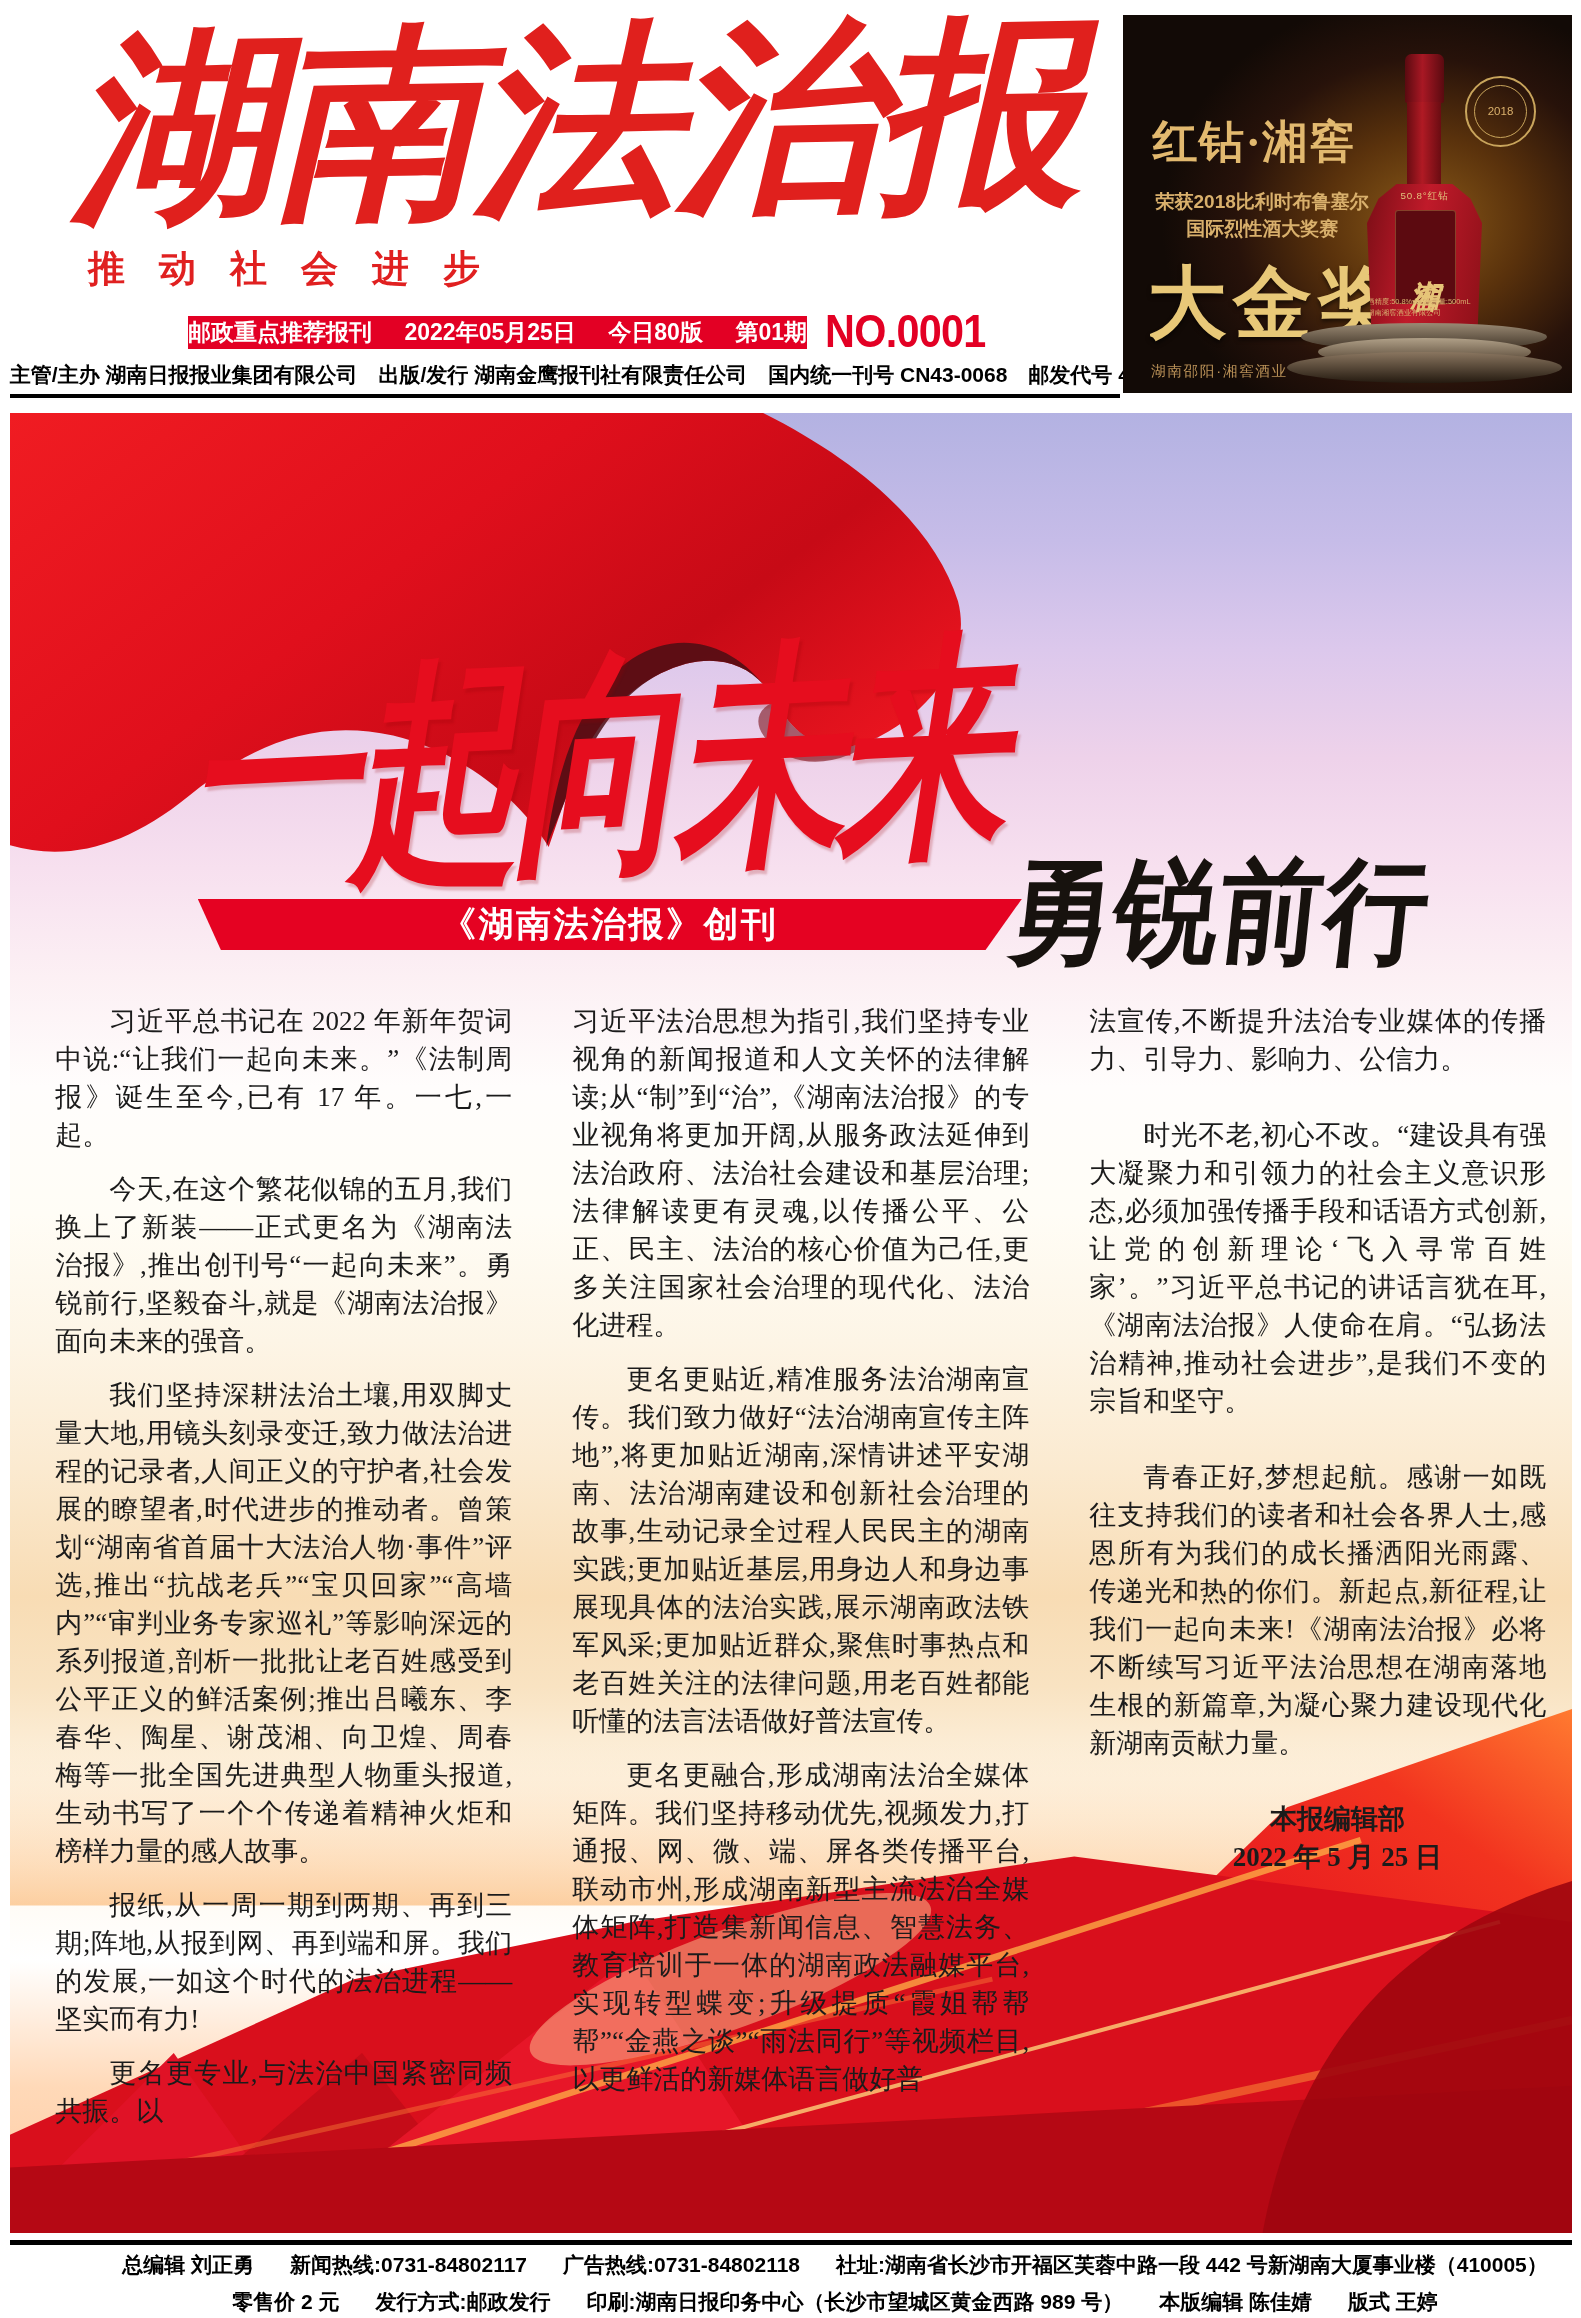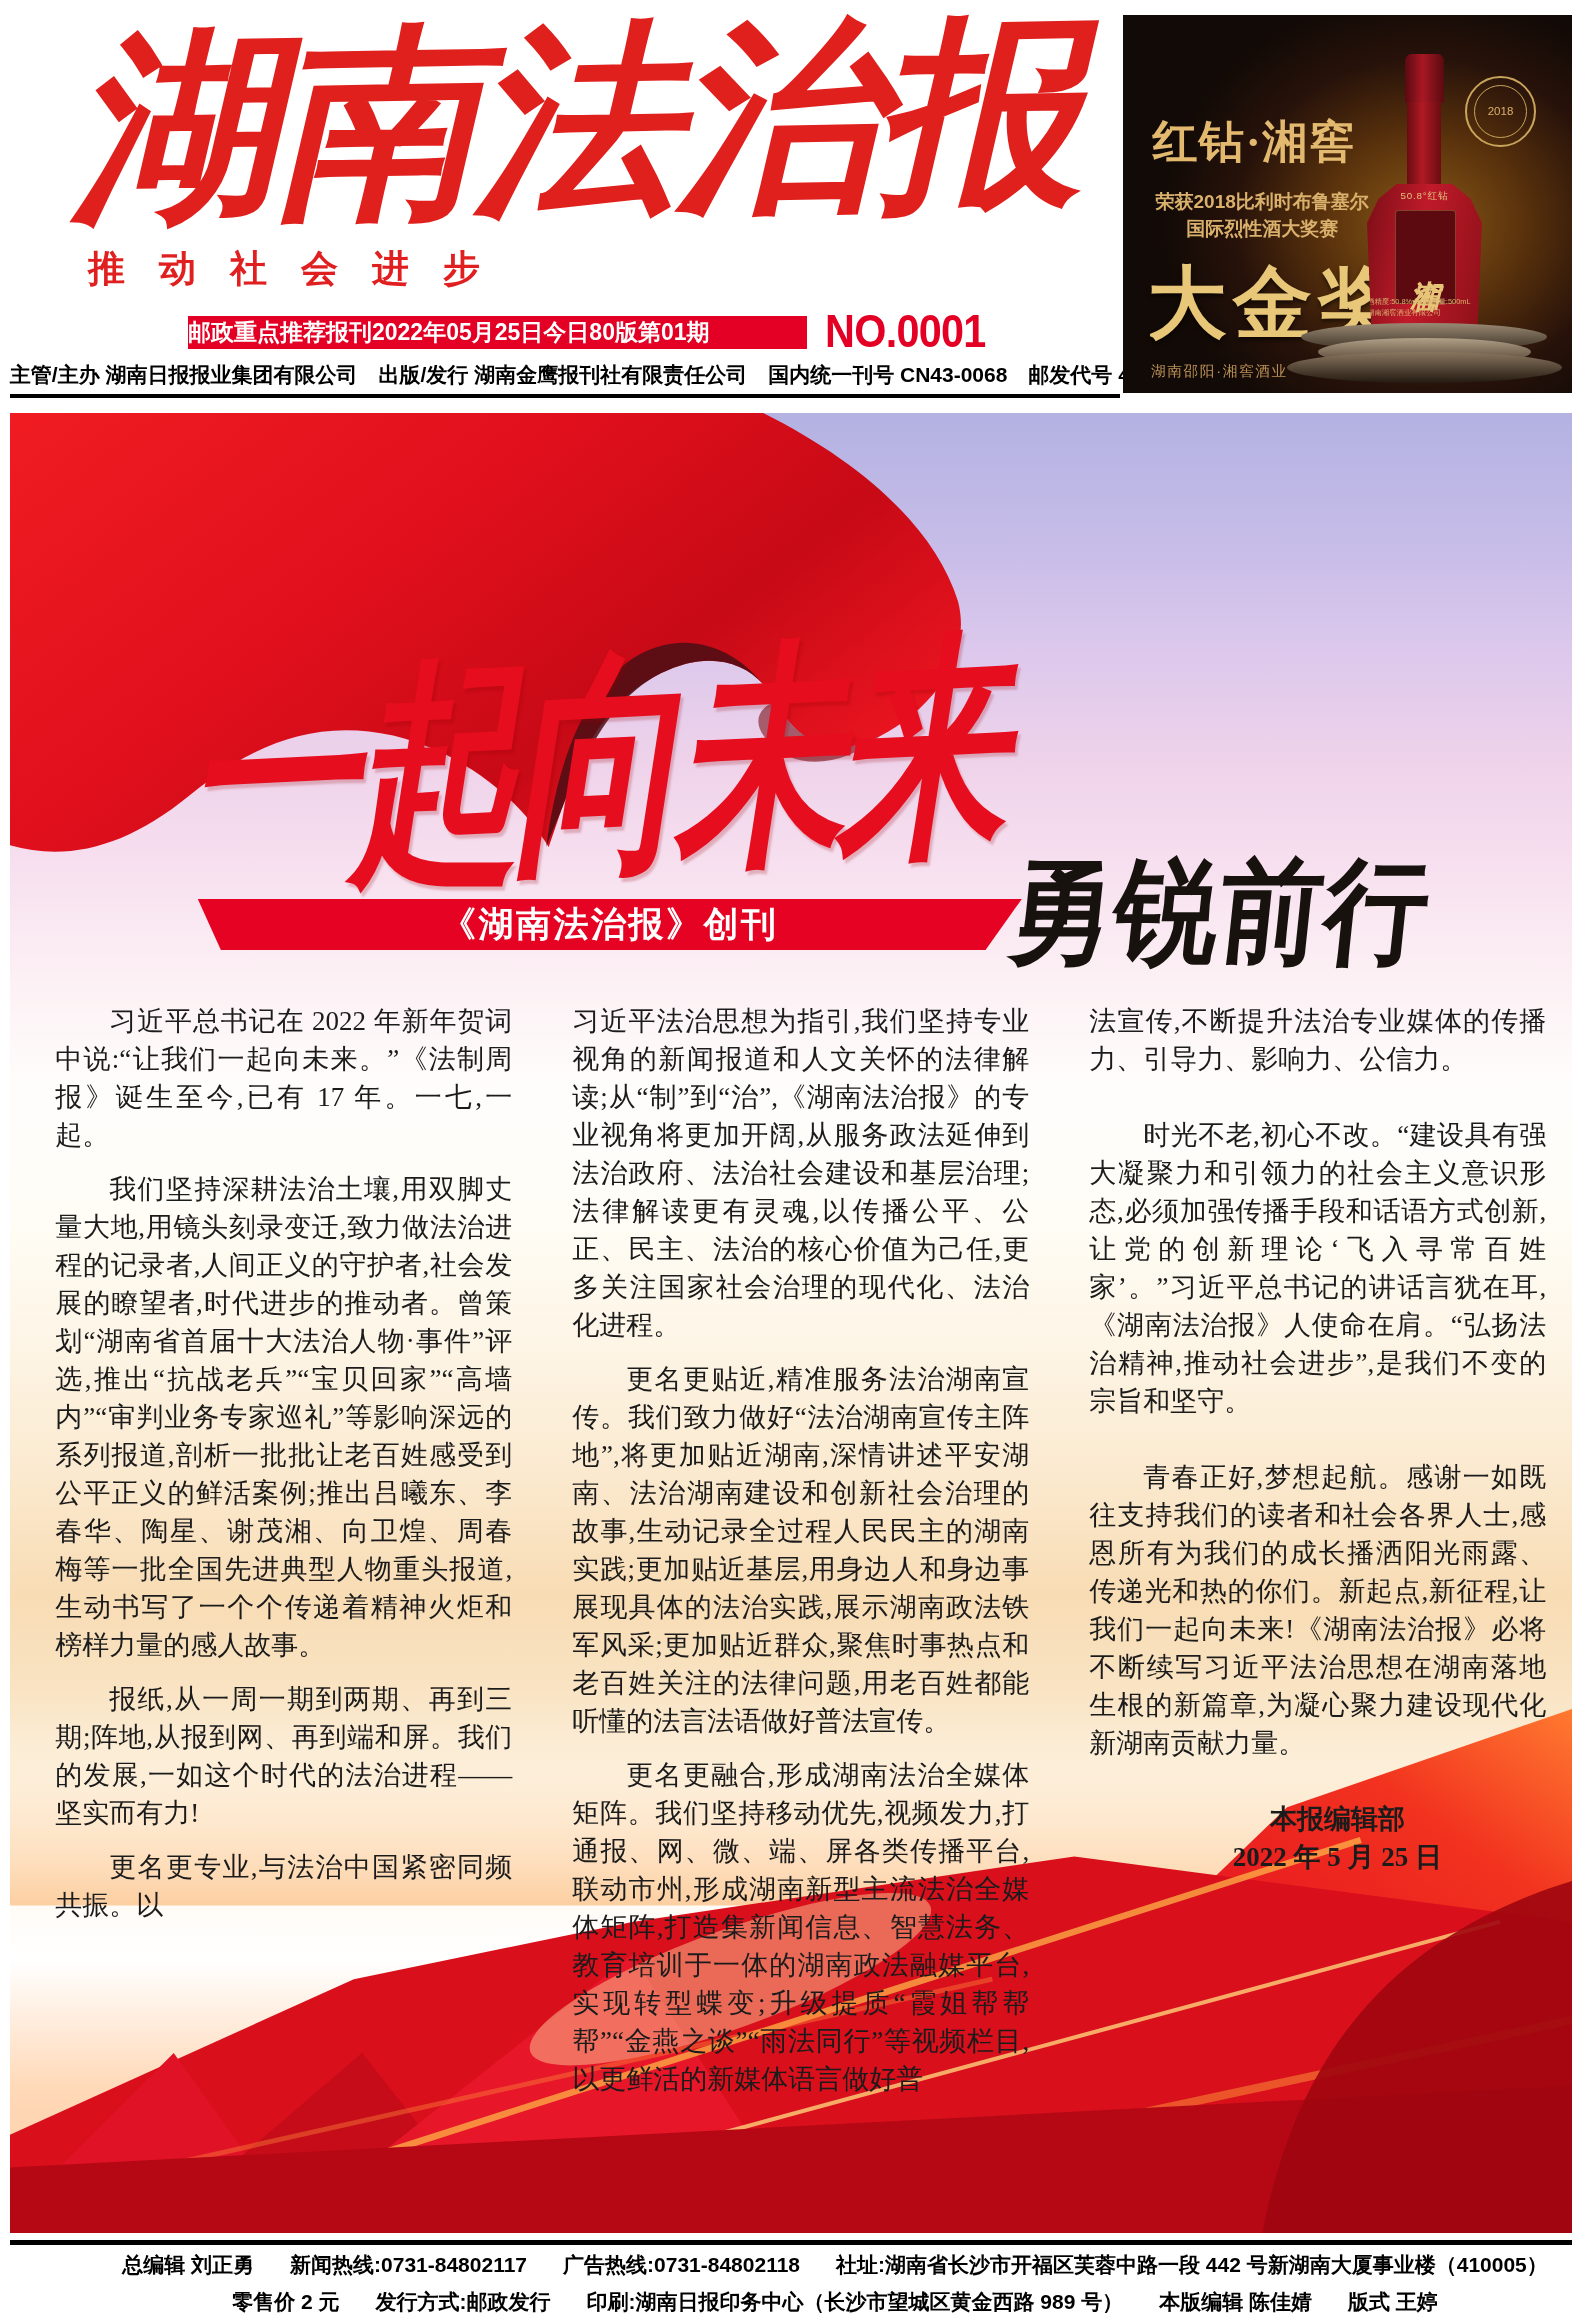--- a/index.html
+++ b/index.html
@@ -8,21 +8,21 @@
 
   
   .masthead-title{position:absolute;left:41px;top:-16.4px;width:1064px;height:278px;
     font-family:"Liberation Serif",serif;font-weight:bold;font-style:italic;
     font-size:206px;line-height:278px;color:#e0201d;letter-spacing:-4.9px;
     white-space:nowrap;transform:rotate(-1deg);text-align:center;}
   .slogan{position:absolute;left:88px;top:244px;width:958px;display:flex;
     justify-content:space-between;color:#e02020;font-weight:bold;font-size:37px;}
   .slogan span{letter-spacing:34px;white-space:nowrap;}
   .date-bar{position:absolute;left:188px;top:316px;width:619px;height:33px;background:#e30024;
-    color:#fff;display:flex;align-items:center;justify-content:flex-start;
+    color:#fff;display:flex;align-items:center;justify-content:space-between;
     font-size:23px;font-weight:bold;white-space:nowrap;}
   .issue-no{position:absolute;left:825px;top:303px;font-size:47px;font-weight:bold;
     color:#e30024;transform:scaleX(.88);transform-origin:left;letter-spacing:-0.8px;}
   .publisher{position:absolute;left:9.8px;top:361px;width:1118px;font-size:21px;font-weight:bold;
     color:#000;white-space:nowrap;}
   .top-rule{position:absolute;left:9.8px;top:394px;width:1110px;height:4.1px;background:#000;}
 
   
   .ad{position:absolute;left:1123px;top:14.7px;width:449px;height:378px;overflow:hidden;
     background:radial-gradient(ellipse 262px 229px at 67% 55%, #8a5a18 0%, #5a320c 38%, #27120a 72%, #120a06 100%);}
@@ -182,20 +182,21 @@
 
   <div class="calligraphy">一起向未来</div>
   <div class="launch-banner">
     <span>《湖南法治报》创刊</span>
   </div>
   <div class="headline">勇锐前行</div>
 
   <div class="columns">
     <div class="col">
       <p>习近平总书记在 2022 年新年贺词中说:“让我们一起向未来。”《法制周报》诞生至今,已有 17 年。一七,一起。</p>
+      <p>今天,在这个繁花似锦的五月,我们换上了新装——正式更名为《湖南法治报》,推出创刊号“一起向未来”。勇锐前行,坚毅奋斗,就是《湖南法治报》面向未来的强音。</p>
       <p>我们坚持深耕法治土壤,用双脚丈量大地,用镜头刻录变迁,致力做法治进程的记录者,人间正义的守护者,社会发展的瞭望者,时代进步的推动者。曾策划“湖南省首届十大法治人物·事件”评选,推出“抗战老兵”“宝贝回家”“高墙内”“审判业务专家巡礼”等影响深远的系列报道,剖析一批批让老百姓感受到公平正义的鲜活案例;推出吕曦东、李春华、陶星、谢茂湘、向卫煌、周春梅等一批全国先进典型人物重头报道,生动书写了一个个传递着精神火炬和榜样力量的感人故事。</p>
       <p>报纸,从一周一期到两期、再到三期;阵地,从报到网、再到端和屏。我们的发展,一如这个时代的法治进程——坚实而有力!</p>
       <p>更名更专业,与法治中国紧密同频共振。以</p>
     </div>
     <div class="col">
       <p class="cont">习近平法治思想为指引,我们坚持专业视角的新闻报道和人文关怀的法律解读;从“制”到“治”,《湖南法治报》的专业视角将更加开阔,从服务政法延伸到法治政府、法治社会建设和基层治理;法律解读更有灵魂,以传播公平、公正、民主、法治的核心价值为己任,更多关注国家社会治理的现代化、法治化进程。</p>
       <p>更名更贴近,精准服务法治湖南宣传。我们致力做好“法治湖南宣传主阵地”,将更加贴近湖南,深情讲述平安湖南、法治湖南建设和创新社会治理的故事,生动记录全过程人民民主的湖南实践;更加贴近基层,用身边人和身边事展现具体的法治实践,展示湖南政法铁军风采;更加贴近群众,聚焦时事热点和老百姓关注的法律问题,用老百姓都能听懂的法言法语做好普法宣传。</p>
       <p>更名更融合,形成湖南法治全媒体矩阵。我们坚持移动优先,视频发力,打通报、网、微、端、屏各类传播平台,联动市州,形成湖南新型主流法治全媒体矩阵,打造集新闻信息、智慧法务、教育培训于一体的湖南政法融媒平台,实现转型蝶变;升级提质“霞姐帮帮帮”“金燕之谈”“雨法同行”等视频栏目,以更鲜活的新媒体语言做好普</p>
     </div>
     <div class="col">

